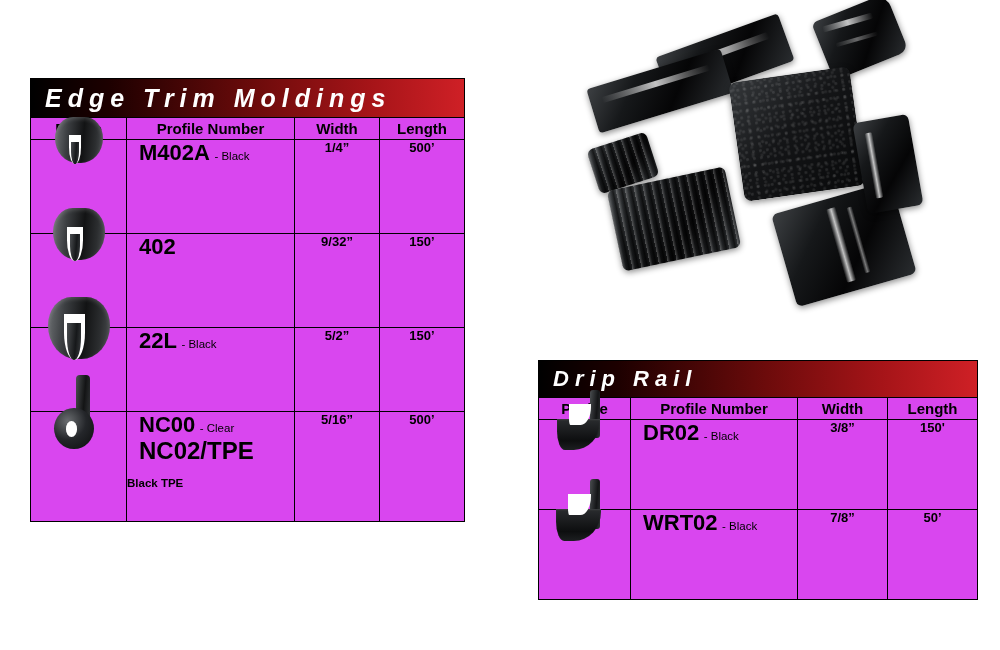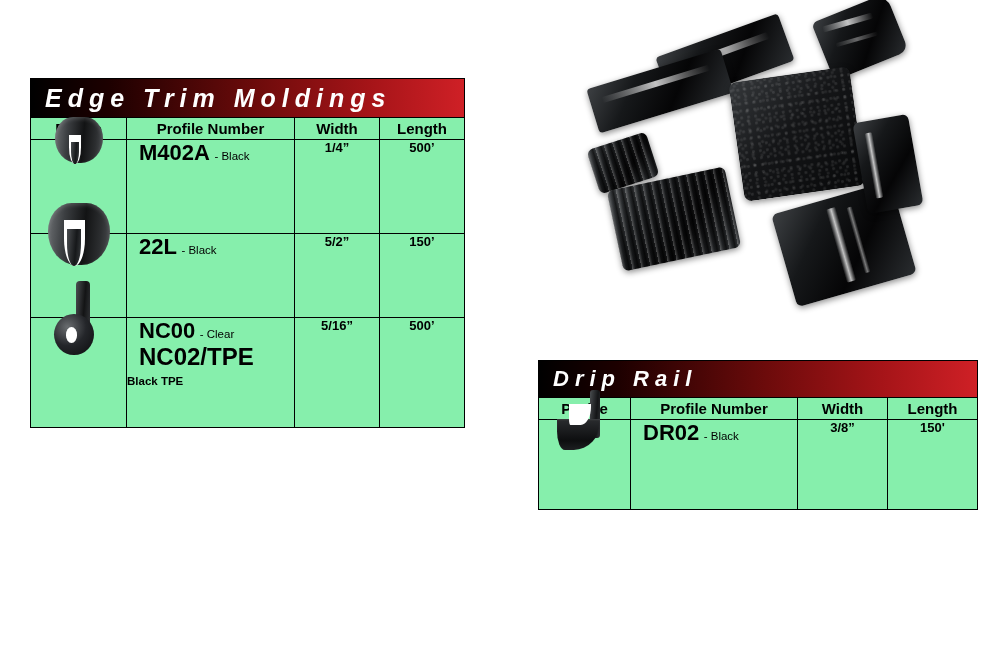--- a/index.html
+++ b/index.html
@@ -13,21 +13,21 @@
     position: relative;
     overflow: hidden;
     font-family: "Liberation Sans", sans-serif;
     color: #000;
   }
 
   
   .catalog-table {
     position: absolute;
     border-collapse: collapse;
-    background: #86efac;
+    background: #d946ef;
     table-layout: fixed;
   }
   .catalog-table td, .catalog-table th {
     border: 1px solid #000;
     padding: 0;
     vertical-align: top;
   }
 
   
   .banner-cell {
@@ -78,21 +78,21 @@
     margin-left: 12px;
   }
   .pn-main.sm { font-size: 24px; }
   .pn-suffix {
     font-size: 11.5px;
     font-weight: normal;
   }
   .pn-sub {
     font-size: 11.5px;
     font-weight: bold;
-    margin-top: 4px;
+    margin-top: 12px;
   }
   .cell-center {
     text-align: center;
     font-size: 13px;
     padding-top: 9px;
     font-weight: bold;
   }
 
   
   .shape {
@@ -257,20 +257,35 @@
         </div>
       </td>
       <td class="cell-numbers">
         <span class="pn-main">M402A</span>
         <span class="pn-suffix">- Black</span>
       </td>
       <td class="cell-center">1/4”</td>
       <td class="cell-center">500’</td>
     </tr>
 
+    <tr style="height:94px">
+      <td class="cell-profile">
+        <div class="shape u-shape" style="width:52px;height:52px;">
+          <div class="body"></div>
+          <div class="slot" style="left:28%;bottom:-1px;width:30%;height:66%;"></div>
+          <div class="slot-inner" style="left:33%;bottom:-1px;width:20%;height:52%;"></div>
+        </div>
+      </td>
+      <td class="cell-numbers">
+        <span class="pn-main">402</span>
+        <span class="pn-suffix"></span>
+      </td>
+      <td class="cell-center">9/32”</td>
+      <td class="cell-center">150’</td>
+    </tr>
 
 
     <tr style="height:84px">
       <td class="cell-profile">
         <div class="shape u-shape" style="width:62px;height:62px;">
           <div class="body"></div>
           <div class="slot" style="left:26%;bottom:-1px;width:34%;height:74%;"></div>
           <div class="slot-inner" style="left:32%;bottom:-1px;width:22%;height:60%;"></div>
         </div>
       </td>
@@ -337,20 +352,35 @@
         </div>
       </td>
       <td class="cell-numbers">
         <span class="pn-main">DR02</span>
         <span class="pn-suffix">- Black</span>
       </td>
       <td class="cell-center">3/8”</td>
       <td class="cell-center">150'</td>
     </tr>
 
+    <tr style="height:90px">
+      <td class="cell-profile">
+        <div class="shape dr-shape" style="width:58px;height:62px;">
+          <div class="vert"></div>
+          <div class="curve"></div>
+          <div class="notch"></div>
+        </div>
+      </td>
+      <td class="cell-numbers">
+        <span class="pn-main">WRT02</span>
+        <span class="pn-suffix">- Black</span>
+      </td>
+      <td class="cell-center">7/8”</td>
+      <td class="cell-center">50’</td>
+    </tr>
   </tbody>
 </table>
 
 <div id="photo">
 
   <div class="chip" style="left:260px; top:6px; width:80px; height:62px; transform:rotate(-22deg);
        border-radius:6px 14px 10px 6px;">
     <div class="glint" style="left:8px; top:10px; width:52px; height:6px; transform:rotate(6deg);"></div>
     <div class="glint" style="left:14px; top:30px; width:44px; height:4px; transform:rotate(6deg); opacity:.5;"></div>
   </div>

